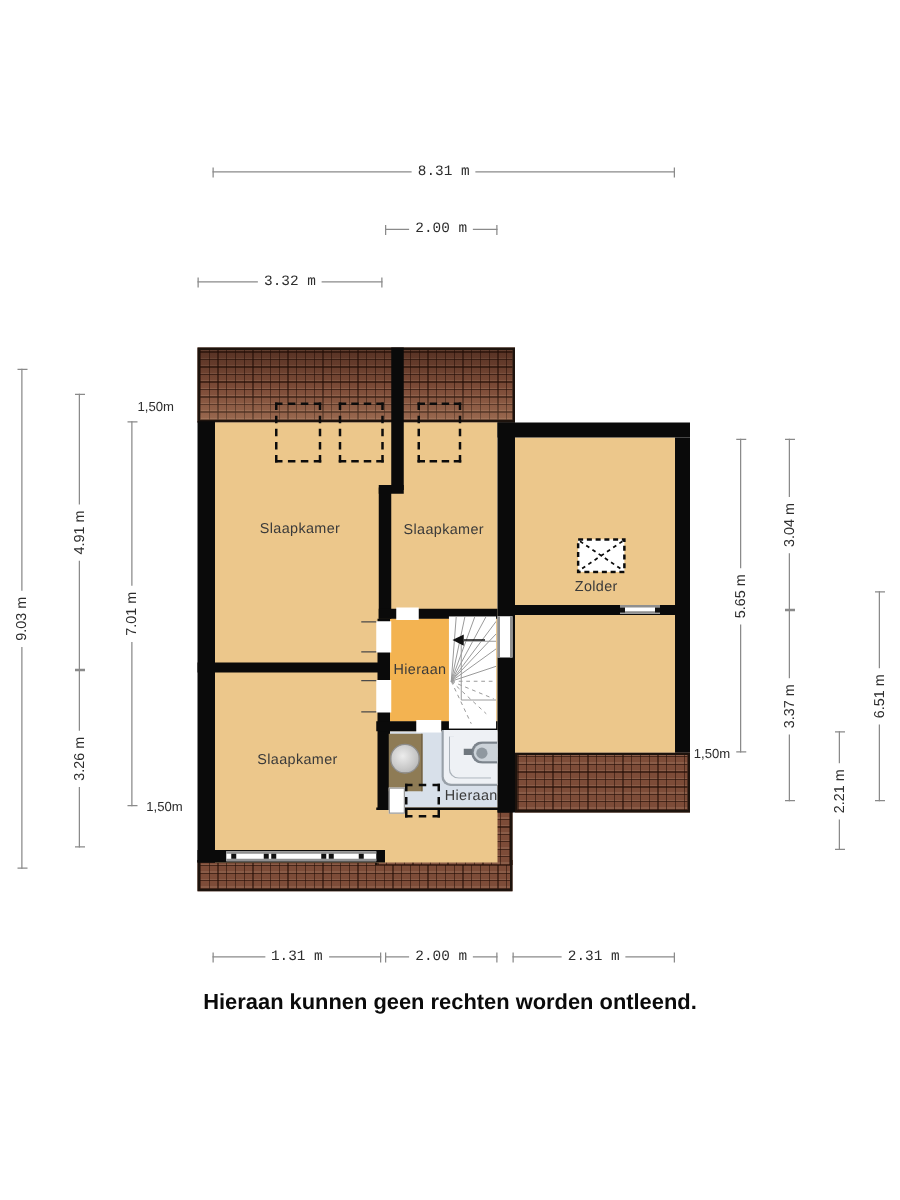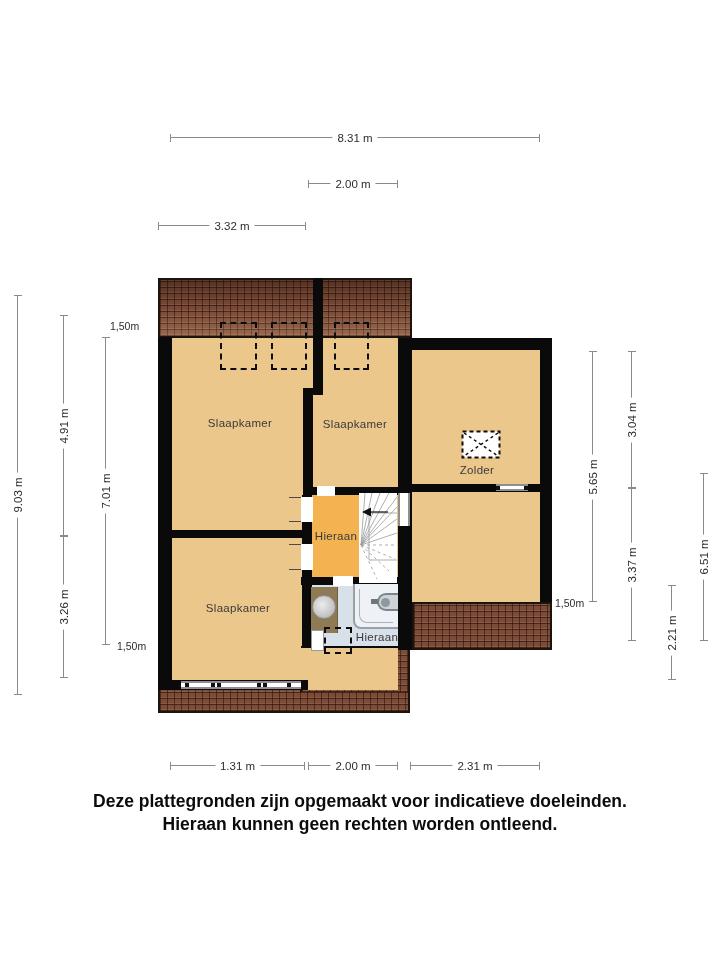--- a/index.html
+++ b/index.html
@@ -1,21 +1,21 @@
 <!DOCTYPE html>
 <html><head>
 <meta charset="utf-8">
 <style>
   html,body{margin:0;padding:0;background:#ffffff;}
   .canvas{
     position:relative;width:720px;height:960px;background:#ffffff;overflow:hidden;
     font-family:"Liberation Sans", sans-serif;
   }
   
-  .dim-h{position:absolute;height:0;border-top:1px solid #8a8a8a;}
+  .dim-h{position:absolute;height:0;border-top:1px solid #8a8a8a;font-family:Liberation Mono, monospace;}
   .dim-h::before,.dim-h::after{content:"";position:absolute;top:-4px;width:1px;height:8px;background:#8a8a8a;}
   .dim-h::before{left:0;}.dim-h::after{right:0;}
   .dim-h .lbl{position:absolute;left:50%;top:0;transform:translate(-50%,-54%);
     background:#fff;padding:0 5px;font-size:11.5px;color:#2d2d2d;white-space:nowrap;}
   .dim-v{position:absolute;width:0;border-left:1px solid #8a8a8a;}
   .dim-v::before,.dim-v::after{content:"";position:absolute;left:-4px;width:8px;height:1px;background:#8a8a8a;}
   .dim-v::before{top:0;}.dim-v::after{bottom:0;}
   .dim-v .lbl{position:absolute;top:50%;left:0;transform:translate(-50%,-50%) rotate(-90deg);
     background:#fff;padding:0 5px;font-size:11.5px;color:#2d2d2d;white-space:nowrap;}
   .knee{position:absolute;font-size:10.5px;color:#2d2d2d;white-space:nowrap;}
@@ -195,17 +195,16 @@
   <div class="rooflight" style="left:324px;top:627px;width:28px;height:27px"></div>
 
   <span class="room-label" style="left:240px;top:423px">Slaapkamer</span>
   <span class="room-label" style="left:355px;top:424px">Slaapkamer</span>
   <span class="room-label" style="left:238px;top:608px">Slaapkamer</span>
   <span class="room-label" style="left:477px;top:470px">Zolder</span>
   <span class="room-label" style="left:336px;top:536px">Hieraan</span>
   <span class="room-label" style="left:377px;top:637px">Hieraan</span>
 
   <div class="footer" style="top:790px">
-    <div>Deze plattegronden zijn opgemaakt voor indicatieve doeleinden.</div>
     <div>Hieraan kunnen geen rechten worden ontleend.</div>
   </div>
 
 </div>
 
 </body></html>

